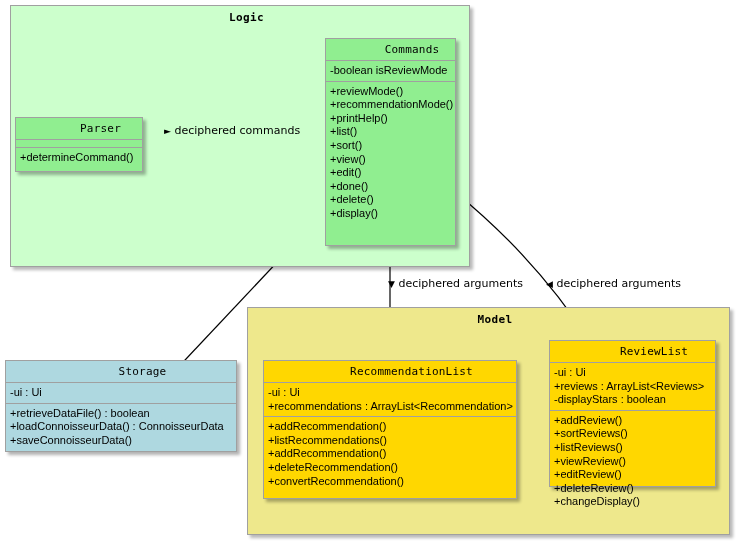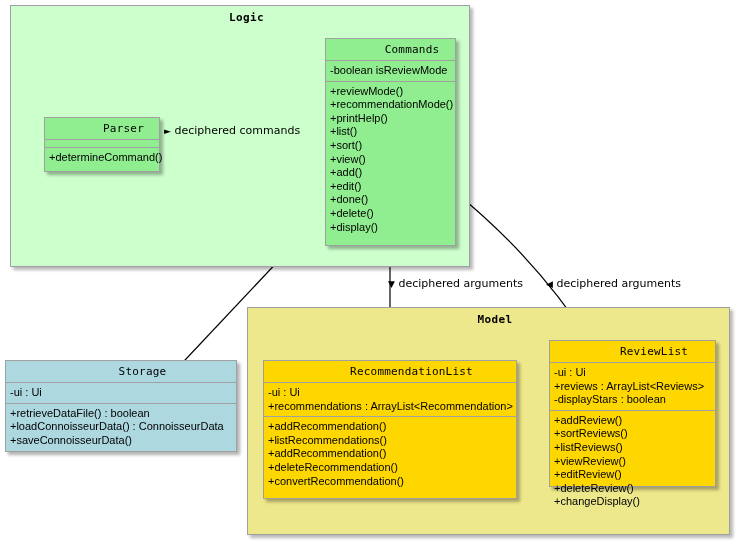--- a/index.html
+++ b/index.html
@@ -113,21 +113,21 @@
 
     <line x1="390" y1="250" x2="390" y2="362" stroke="#000000" stroke-width="1.2"></line>
 
     <path d="M 455,192 C 520,245 560,295 590,342" stroke="#000000" stroke-width="1.2" fill="none"></path>
   </svg>
 
   <div class="package pkg-logic" style="left:10px; top:5px; width:460px; height:262px;">
     <div class="package-title">Logic</div>
   </div>
 
-  <div class="uml-class cls-green" style="left:44px; top:117px; width:116px; height:55px;">
+  <div class="uml-class cls-green" style="left:15px; top:117px; width:128px; height:55px;">
     <div class="uml-name">Parser</div>
     <div class="uml-sep"></div>
     <div class="uml-compartment empty"></div>
     <div class="uml-sep"></div>
     <div class="uml-compartment">
       <div class="uml-row">+determineCommand()</div>
     </div>
   </div>
 
   <div class="uml-class cls-green" style="left:325px; top:38px; width:131px; height:208px;">
@@ -137,21 +137,20 @@
       <div class="uml-row">-boolean isReviewMode</div>
     </div>
     <div class="uml-sep"></div>
     <div class="uml-compartment">
       <div class="uml-row">+reviewMode()</div>
       <div class="uml-row">+recommendationMode()</div>
       <div class="uml-row">+printHelp()</div>
       <div class="uml-row">+list()</div>
       <div class="uml-row">+sort()</div>
       <div class="uml-row">+view()</div>
-      <div class="uml-row">+add()</div>
       <div class="uml-row">+edit()</div>
       <div class="uml-row">+done()</div>
       <div class="uml-row">+delete()</div>
       <div class="uml-row">+display()</div>
     </div>
   </div>
 
   <div class="edge-label" style="left:164px; top:124px;">
     <span class="arrow-glyph">►</span>
     <span>deciphered commands</span>

